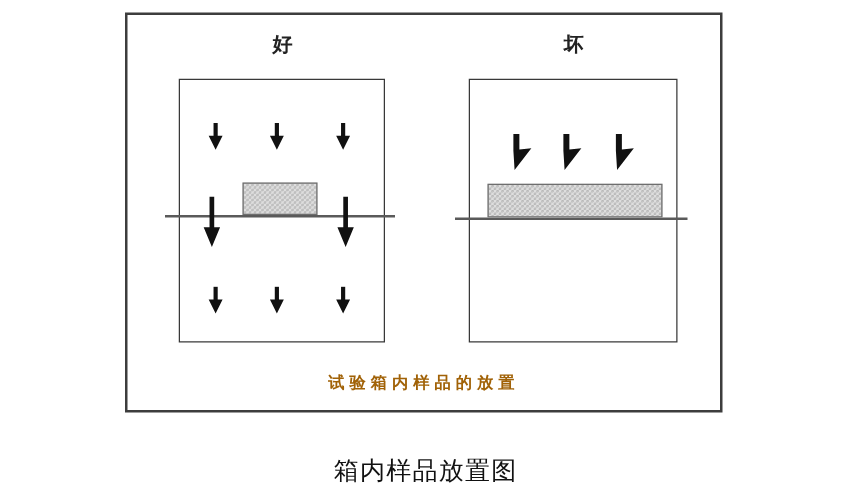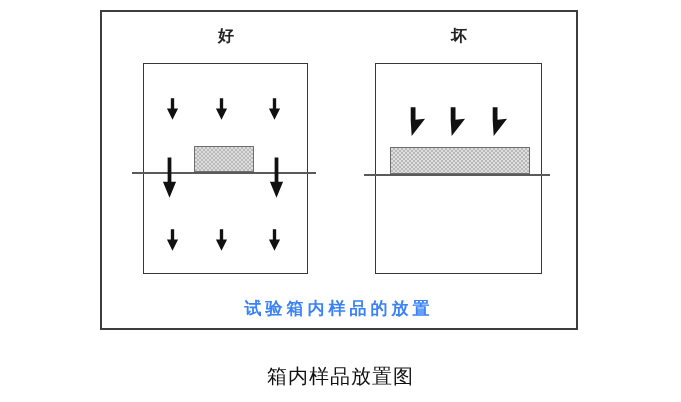--- a/index.html
+++ b/index.html
@@ -54,21 +54,21 @@
   
   .a-b1{left:22px;top:165px;width:13px;height:23px;}
   .a-b2{left:71px;top:165px;width:13px;height:23px;}
   .a-b3{left:124px;top:165px;width:13px;height:23px;}
   
   .a-d1{left:28px;top:43px;width:23px;height:31px;}
   .a-d2{left:68px;top:43px;width:23px;height:31px;}
   .a-d3{left:110px;top:43px;width:23px;height:31px;}
   .inner-caption{
     position:absolute;left:0;top:285px;width:100%;text-align:center;
-    font-size:17px;font-weight:bold;letter-spacing:4px;color:#3b82f6;
+    font-size:13px;font-weight:bold;letter-spacing:4px;color:#a16207;
     font-family:"DejaVu Sans",sans-serif;
   }
   .figure-caption{
     position:absolute;left:0;top:363px;width:100%;text-align:center;
     font-size:20px;font-weight:normal;letter-spacing:1px;color:#111;
     font-family:Liberation Sans, sans-serif;
   }
 </style>
 </head>
 <body>

